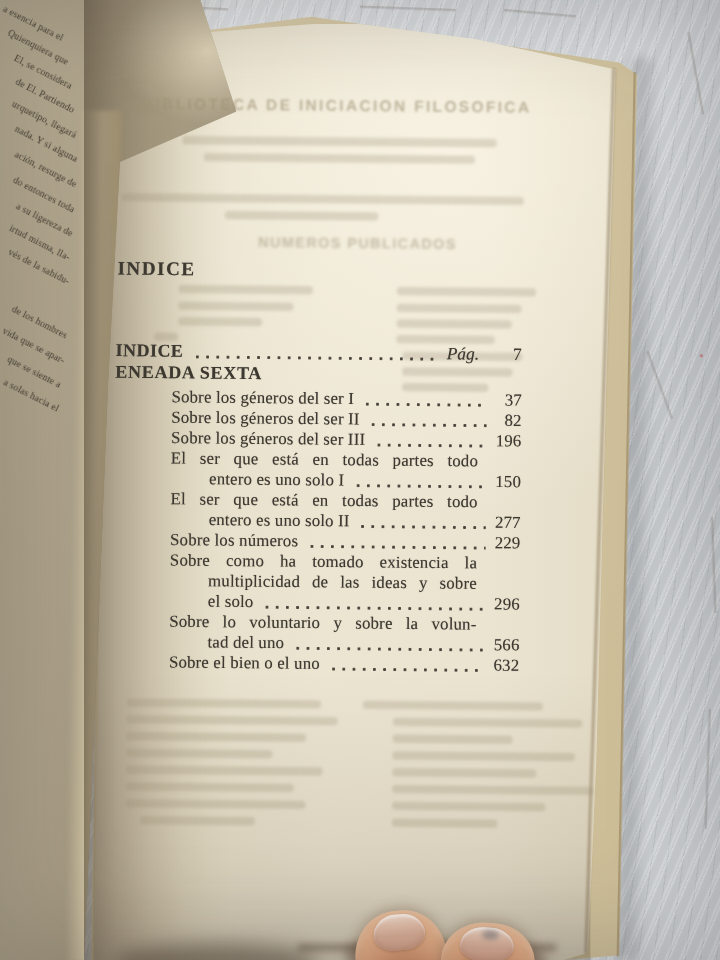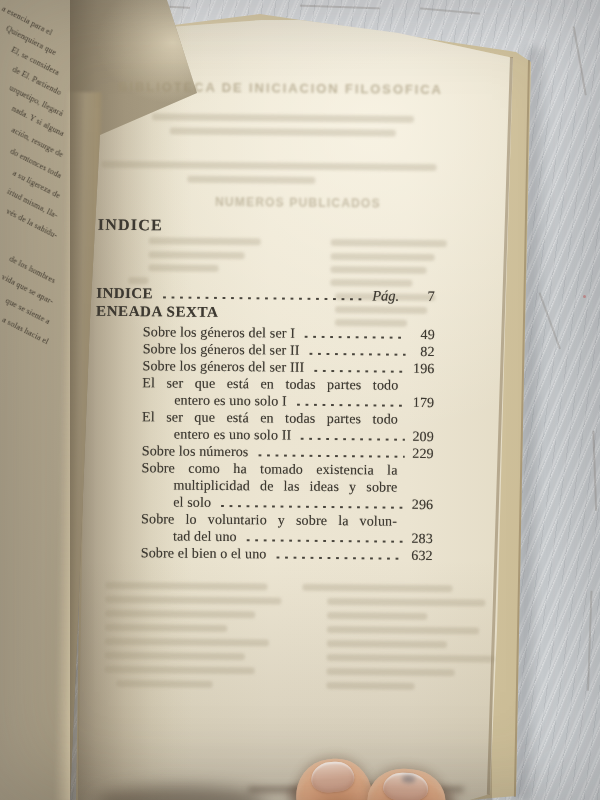--- a/index.html
+++ b/index.html
@@ -194,50 +194,50 @@
       <span class="pg">7</span>
     </div>
 
     <div class="eneada">ENEADA SEXTA</div>
 
     <div class="toc">
 
       <div class="row">
         <span class="t">Sobre los géneros del ser I</span>
         <span class="leader"></span>
-        <span class="pg">49</span>
+        <span class="pg">37</span>
       </div>
 
       <div class="row">
         <span class="t">Sobre los géneros del ser II</span>
         <span class="leader"></span>
         <span class="pg">82</span>
       </div>
 
       <div class="row">
         <span class="t">Sobre los géneros del ser III</span>
         <span class="leader"></span>
         <span class="pg">196</span>
       </div>
 
       <div>
         <div class="lf">El ser que está en todas partes todo</div>
         <div class="row c">
           <span class="t">entero es uno solo I</span>
           <span class="leader"></span>
-          <span class="pg">179</span>
+          <span class="pg">150</span>
         </div>
       </div>
 
       <div>
         <div class="lf">El ser que está en todas partes todo</div>
         <div class="row c">
           <span class="t">entero es uno solo II</span>
           <span class="leader"></span>
-          <span class="pg">209</span>
+          <span class="pg">277</span>
         </div>
       </div>
 
       <div class="row">
         <span class="t">Sobre los números</span>
         <span class="leader"></span>
         <span class="pg">229</span>
       </div>
 
       <div>
@@ -248,21 +248,21 @@
           <span class="leader"></span>
           <span class="pg">296</span>
         </div>
       </div>
 
       <div>
         <div class="lf">Sobre lo voluntario y sobre la volun-</div>
         <div class="row c">
           <span class="t">tad del uno</span>
           <span class="leader"></span>
-          <span class="pg">283</span>
+          <span class="pg">566</span>
         </div>
       </div>
 
       <div class="row">
         <span class="t">Sobre el bien o el uno</span>
         <span class="leader"></span>
         <span class="pg">632</span>
       </div>
 
     </div>

